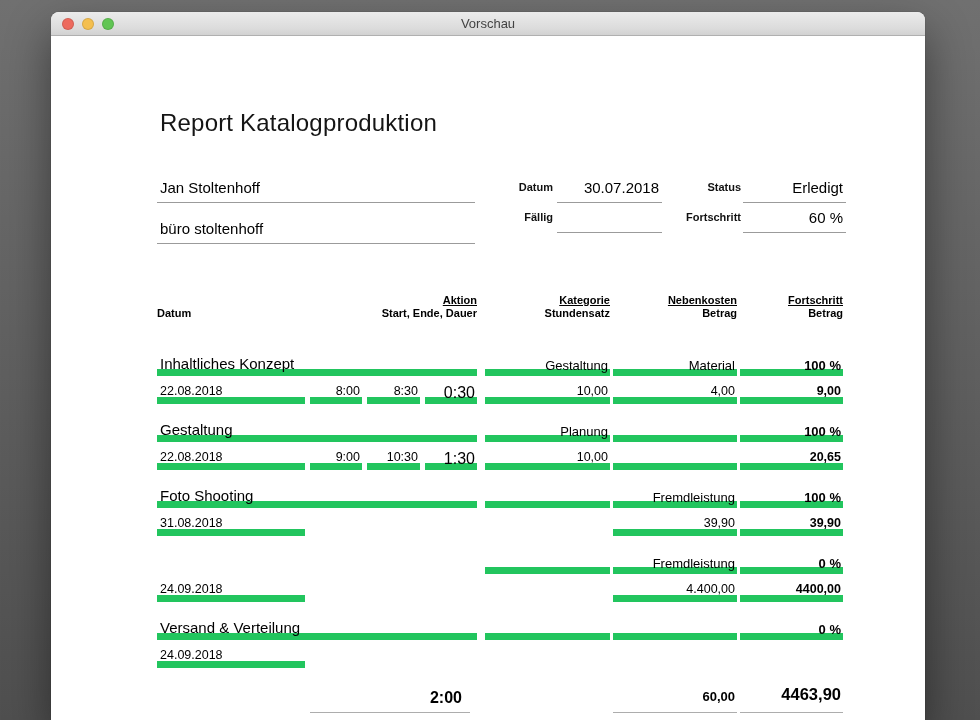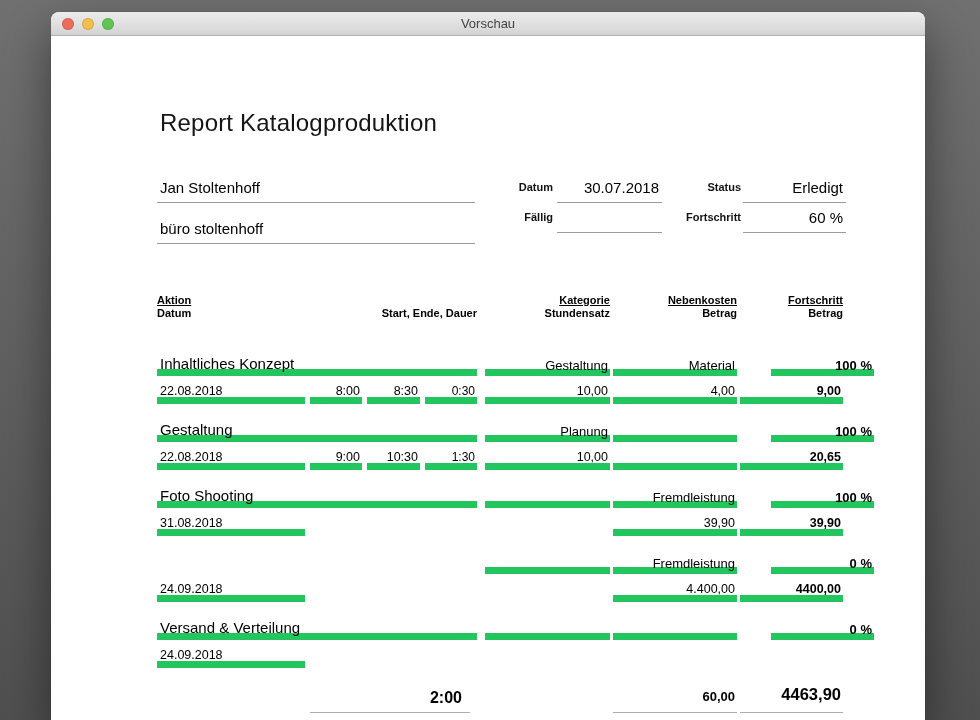--- a/index.html
+++ b/index.html
@@ -56,43 +56,43 @@
   .flabel { position:absolute; font-size:11px; font-weight:bold; text-align:right; color:#111; }
   .l-datum   { left:429px; top:144px; width:73px; }
   .l-faellig { left:429px; top:174px; width:73px; }
   .l-status  { left:590px; top:144px; width:100px; }
   .l-fortschritt { left:590px; top:174px; width:100px; }
 
   
   .thead { position:absolute; left:106px; top:257px; width:686px; height:28px;
     font-size:11px; font-weight:bold; color:#000; }
   .th { position:absolute; }
-  .th .u { text-decoration:underline; }
+  .th .u { text-decoration:underline;text-align:right; }
   .th-aktion { left:0; top:0; width:320px; text-align:left; line-height:13px; }
   .th-sed    { left:0; top:13px; width:320px; text-align:right; line-height:13px; }
   .th-kat    { left:328px; top:0; width:125px; text-align:right; line-height:13px; }
   .th-nk     { left:456px; top:0; width:124px; text-align:right; line-height:13px; }
   .th-fs     { left:583px; top:0; width:103px; text-align:right; line-height:13px; }
 
   
   .row { position:absolute; left:106px; width:686px; height:50px; }
   .row-0 { top:321px; } .row-1 { top:387px; } .row-2 { top:453px; }
   .row-3 { top:519px; } .row-4 { top:585px; }
   .c { position:absolute; border-bottom:7px solid #22c55e; font-size:13px;
        white-space:nowrap; overflow:visible; }
   .r { text-align:right; padding-right:2px; }
   .bold { font-weight:bold; }
   .c-name { left:0; top:-3px; width:320px; height:21px; font-size:15px; padding-left:3px; }
   .c-kat  { left:328px; top:0; width:125px; height:18px; }
   .c-nk   { left:456px; top:0; width:124px; height:18px; }
-  .c-fs   { left:614px; top:0; width:103px; height:18px; }
+  .c-fs   { left:583px; top:0; width:103px; height:18px; }
   .c-date { left:0; top:26px; width:148px; height:20px; font-size:12.5px; padding-left:3px; }
   .c-t1   { left:153px; top:26px; width:52px; height:20px; font-size:12.5px; }
   .c-t2   { left:210px; top:26px; width:53px; height:20px; font-size:12.5px; }
-  .c-t3   { left:268px; top:26px; width:52px; height:20px; font-size:12px; }
+  .c-t3   { left:268px; top:26px; width:52px; height:20px; font-size:16px; }
   .c-std  { left:328px; top:26px; width:125px; height:20px; font-size:12.5px; }
   .c-nkb  { left:456px; top:26px; width:124px; height:20px; font-size:12.5px; }
   .c-b2   { left:583px; top:26px; width:103px; height:20px; font-size:12.5px; }
 
   
   .total { position:absolute; border-bottom:1px solid #adadad; font-weight:bold;
            text-align:right; }
   .tot-dauer { left:259px; top:652px; width:160px; height:24px; font-size:16px; padding-right:8px; }
   .tot-nkb   { left:562px; top:652px; width:124px; height:24px; font-size:13px; padding-right:2px; }
   .tot-betrag{ left:689px; top:648px; width:103px; height:28px; font-size:16.5px; padding-right:2px; }

